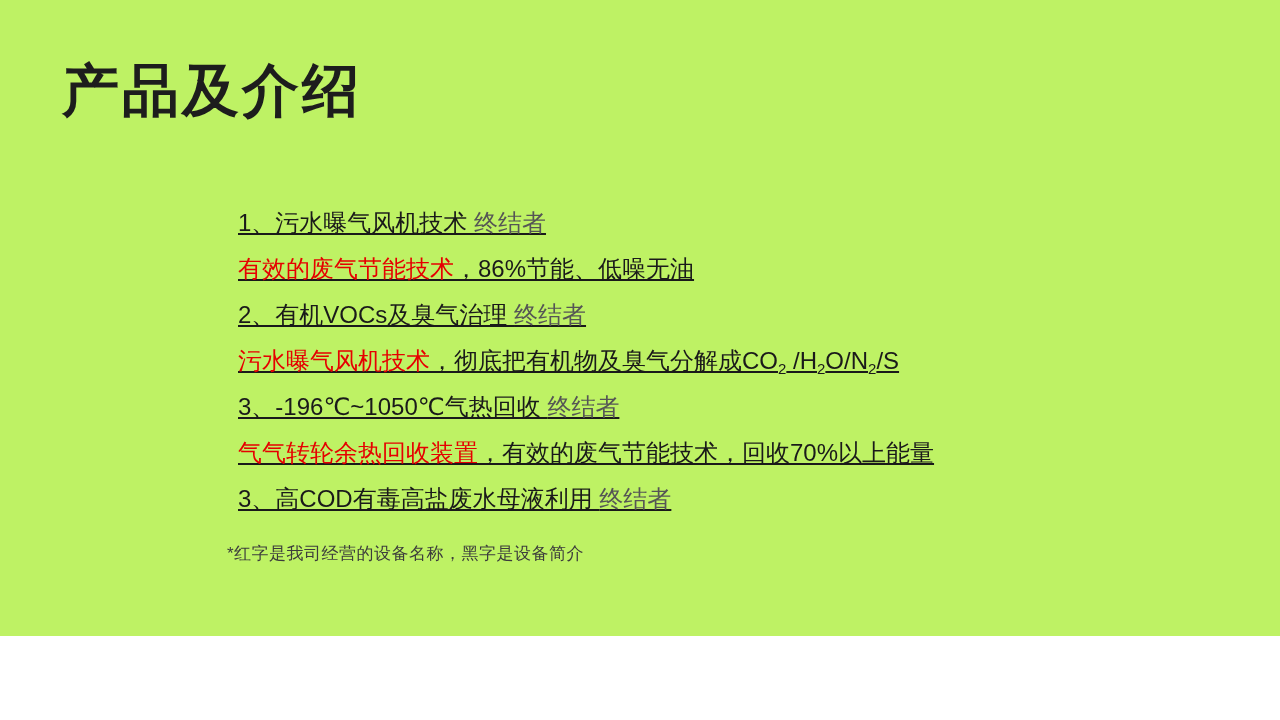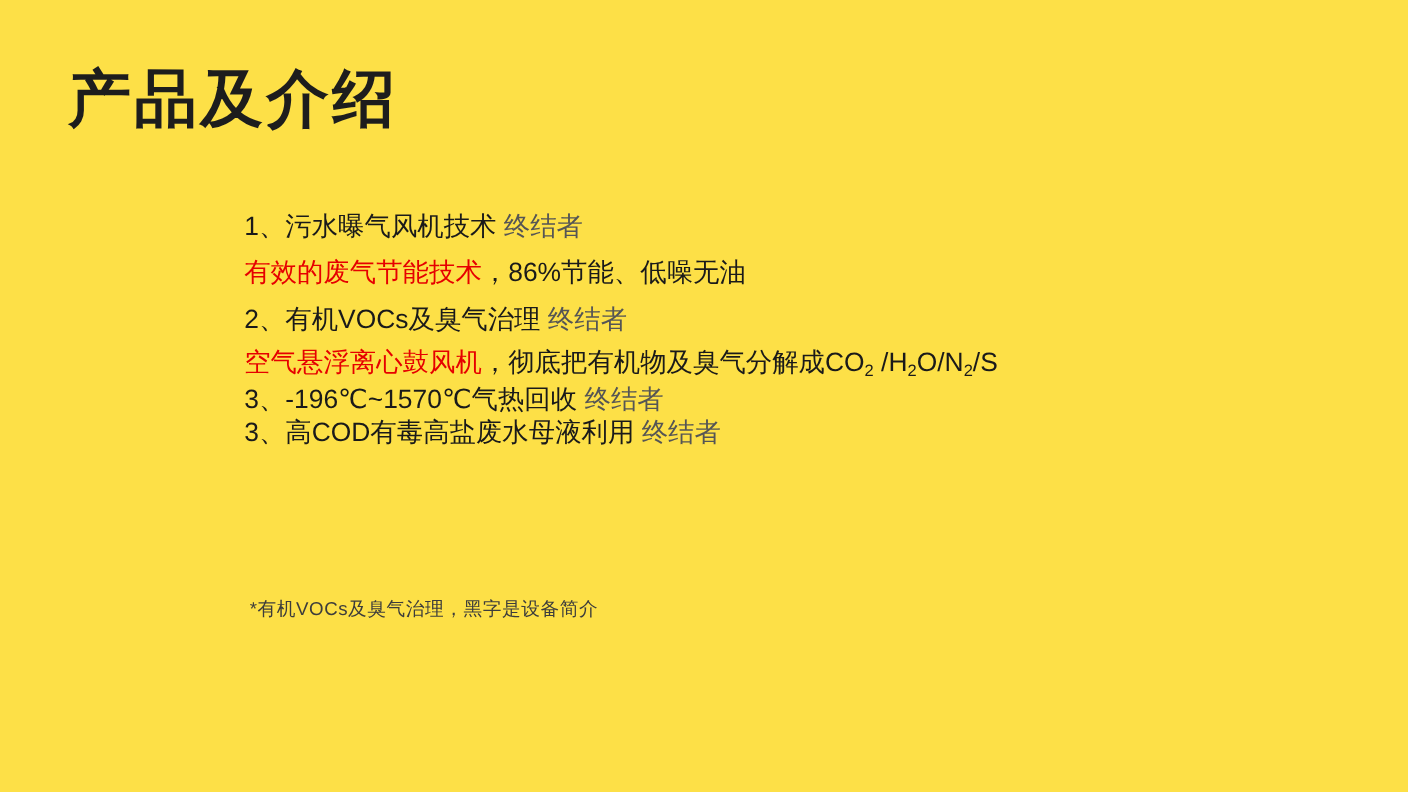--- a/index.html
+++ b/index.html
@@ -6,22 +6,22 @@
     margin:0;
     padding:0;
     width:1280px;
     height:720px;
     background:#ffffff;
     font-family:"Liberation Sans","DejaVu Sans",sans-serif;
   }
   .slide{
     position:relative;
     width:1280px;
-    height:720px;
-    background:#fde047;
+    height:636px;
+    background:#bef264;
     overflow:hidden;
   }
   .slide-title{
     position:absolute;
     left:62px;
     top:56px;
     margin:0;
     font-size:57px;
     line-height:1.2;
     font-weight:900;
@@ -30,21 +30,21 @@
   }
   .bodytext{
     position:absolute;
     left:222px;
     top:192px;
     width:1012px;
     font-size:24px;
     line-height:30px;
     color:#1a1a1a;
   }
-  .bodytext p{margin:0;}
+  .bodytext p{margin:16px;text-decoration:underline;}
   .bodytext p:nth-of-type(1){margin-bottom:11px;}
   .bodytext p:nth-of-type(2){margin-bottom:13px;}
   .bodytext p:nth-of-type(3){margin-bottom:9px;}
   .bodytext p:nth-of-type(4){margin-bottom:4px;}
   .seg-black{color:var(--ink,#1a1a1a);}
   .seg-red{color:var(--red,#e60000);}
   .seg-muted{color:var(--muted,#555555);font-weight:300;}
   .bodytext sub{
     font-size:15px;
     line-height:0;
@@ -64,19 +64,20 @@
 </head>
 <body>
 
 <div class="slide">
   <h1 class="slide-title">产品及介绍</h1>
 
   <div class="bodytext">
       <p><span class="seg-black">1、污水曝气风机技术 </span><span class="seg-muted">终结者</span></p>
       <p><span class="seg-red">有效的废气节能技术</span><span class="seg-black">，86%节能、低噪无油</span></p>
       <p><span class="seg-black">2、有机VOCs及臭气治理 </span><span class="seg-muted">终结者</span></p>
-      <p><span class="seg-red">空气悬浮离心鼓风机</span><span class="seg-black">，彻底把有机物及臭气分解成CO</span><sub class="seg-black">2</sub><span class="seg-black"> /H</span><sub class="seg-black">2</sub><span class="seg-black">O/N</span><sub class="seg-black">2</sub><span class="seg-black">/S</span></p>
-      <p><span class="seg-black">3、-196℃~1570℃气热回收 </span><span class="seg-muted">终结者</span></p>
+      <p><span class="seg-red">污水曝气风机技术</span><span class="seg-black">，彻底把有机物及臭气分解成CO</span><sub class="seg-black">2</sub><span class="seg-black"> /H</span><sub class="seg-black">2</sub><span class="seg-black">O/N</span><sub class="seg-black">2</sub><span class="seg-black">/S</span></p>
+      <p><span class="seg-black">3、-196℃~1050℃气热回收 </span><span class="seg-muted">终结者</span></p>
+      <p><span class="seg-red">气气转轮余热回收装置</span><span class="seg-black">，有效的废气节能技术，回收70%以上能量</span></p>
       <p><span class="seg-black">3、高COD有毒高盐废水母液利用 </span><span class="seg-muted">终结者</span></p>
     </div>
 
-  <div class="footnote">*有机VOCs及臭气治理，黑字是设备简介</div>
+  <div class="footnote">*红字是我司经营的设备名称，黑字是设备简介</div>
 </div>
 
 </body></html>

